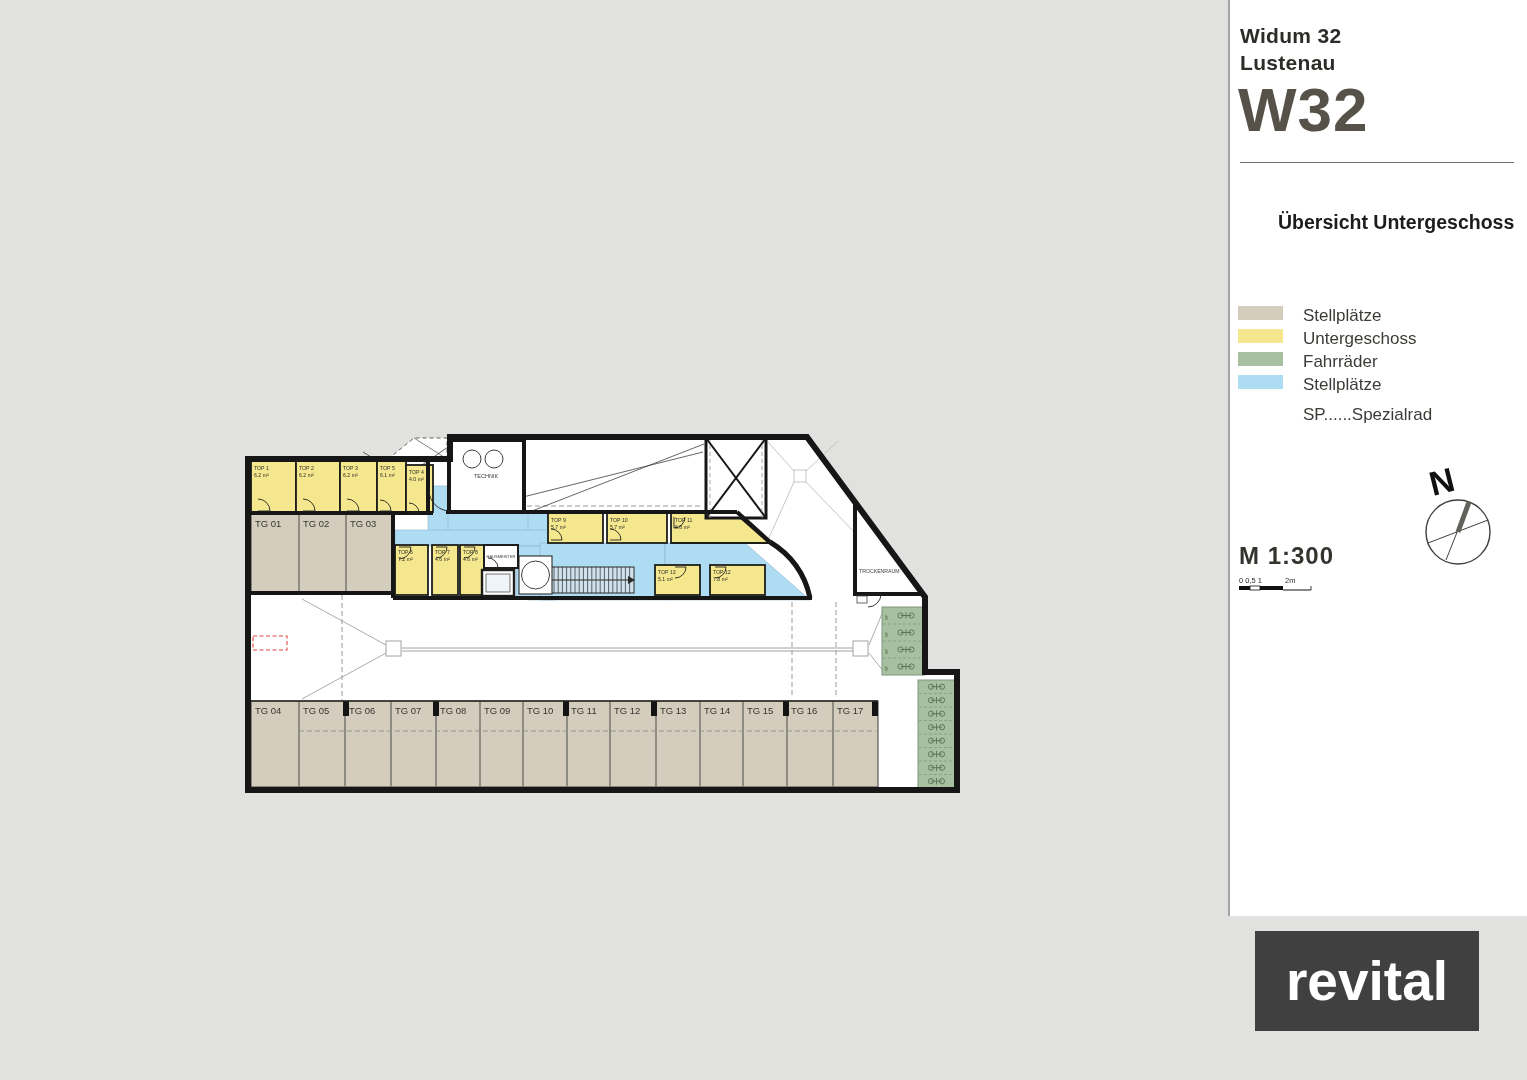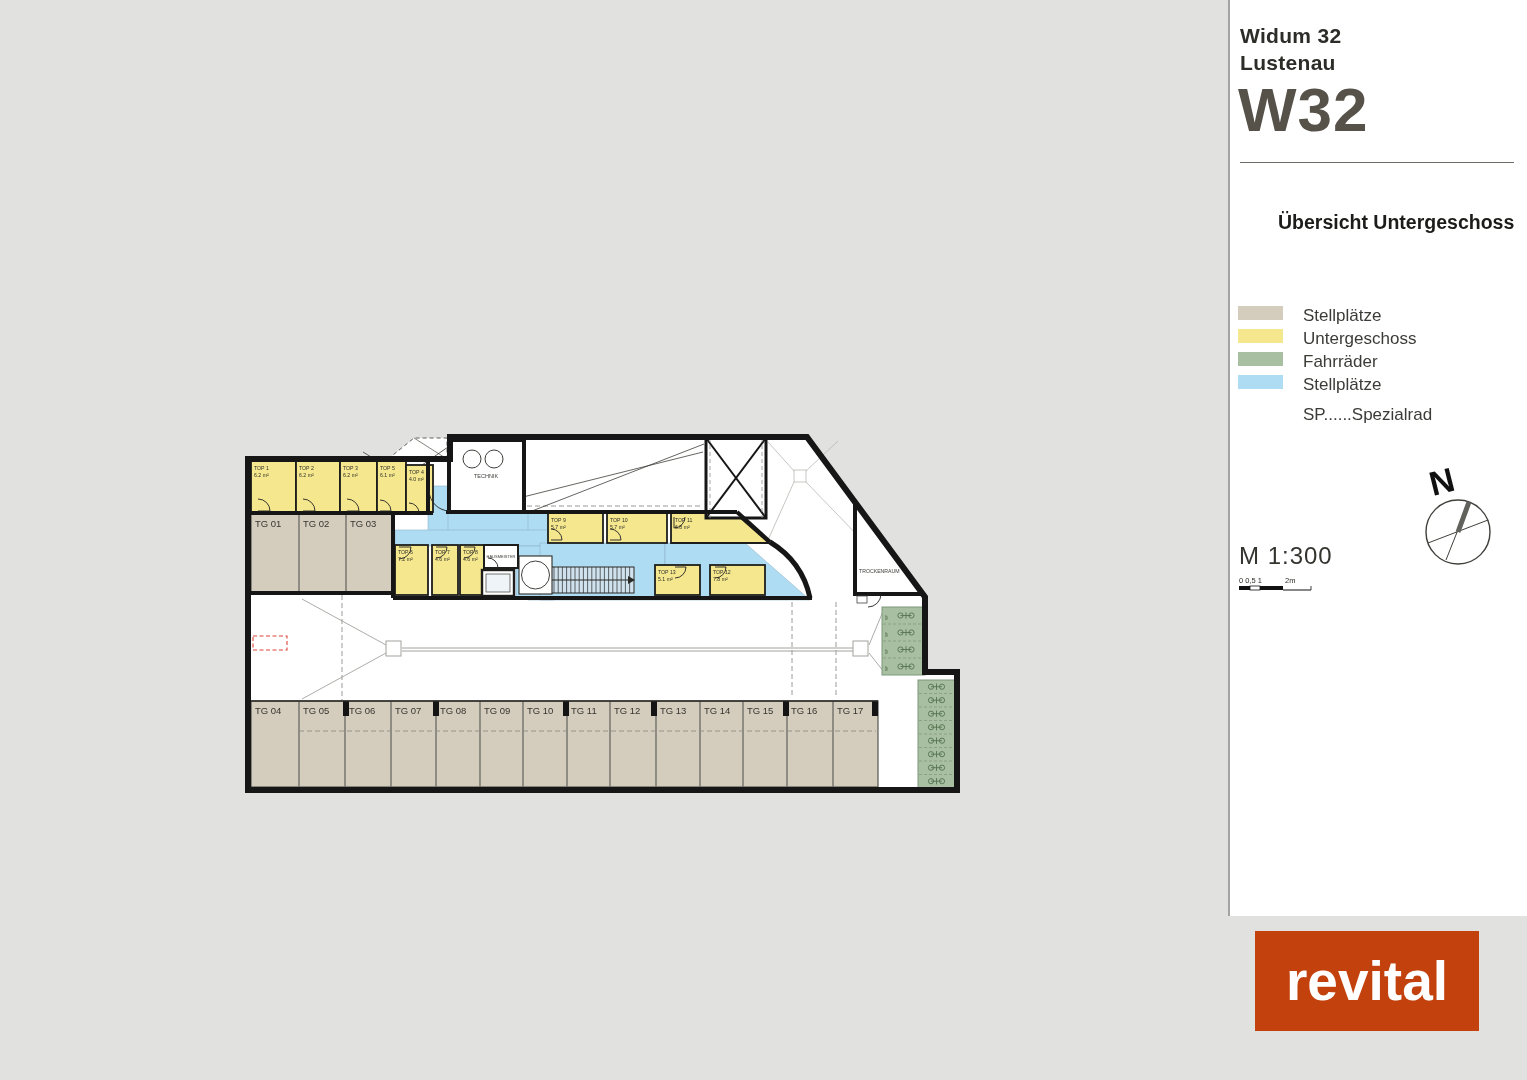--- a/index.html
+++ b/index.html
@@ -19,21 +19,21 @@
   .code{position:absolute;left:8px;top:74px;font-size:62px;font-weight:bold;letter-spacing:1px;text-align:right;}
   .divider{position:absolute;left:10px;top:162px;width:274px;border:none;
     border-top:1.5px solid #6e6e68;margin:0;}
   .subtitle{position:absolute;left:10px;top:211px;font-size:19.5px;font-weight:bold;color:#1c1c1a;margin-left:38px;}
   .legend{position:absolute;left:8px;top:306px;}
   .legend-row{display:flex;align-items:flex-start;height:23px;}
   .legend-swatch{width:45px;height:14px;margin-right:20px;flex:none;}
   .legend-label{font-size:17px;color:#3b3b37;}
   .legend-note{position:absolute;left:73px;top:405px;font-size:17px;color:#3b3b37;}
   .compass{position:absolute;left:166px;top:456px;}
-  .scale-label{position:absolute;left:9px;top:542px;font-size:24px;color:#34342f;letter-spacing:1px;}
+  .scale-label{position:absolute;left:9px;top:542px;font-size:24px;color:#34342f;letter-spacing:1px;font-weight:bold;}
   .scalebar{position:absolute;left:8px;top:576px;}
   .logo{position:absolute;left:25px;top:931px;width:224px;height:100px;
     display:flex;align-items:center;justify-content:center;}
   .logo span{color:#fff;font-size:55px;font-weight:bold;letter-spacing:0;}
 </style>
 </head>
 <body style="background: rgb(225, 225, 223);">
 
 <div class="plan-panel">
   <svg id="plan-svg" viewBox="0 0 1228 1080" width="1228" height="1080">
@@ -333,16 +333,16 @@
   <svg class="scalebar" width="90" height="18">
     <text x="1" y="7" font-size="7.5" fill="#2b2b27">0 0,5 1</text>
     <text x="47" y="7" font-size="7.5" fill="#2b2b27">2m</text>
     <rect x="1" y="10" width="11" height="4" fill="#111"></rect>
     <rect x="12" y="10" width="10" height="4" fill="#fff" stroke="#111" stroke-width="0.8"></rect>
     <rect x="22" y="10" width="23" height="4" fill="#111"></rect>
     <line x1="45" y1="14" x2="73" y2="14" stroke="#111" stroke-width="1"></line>
     <line x1="73" y1="10" x2="73" y2="14" stroke="#111" stroke-width="0.8"></line>
   </svg>
 
-  <div class="logo" id="logo-box" style="background: #c2410c;">
+  <div class="logo" id="logo-box" style="background: #404040;">
     <span>revital</span>
   </div>
 </div>
 
 </body></html>

